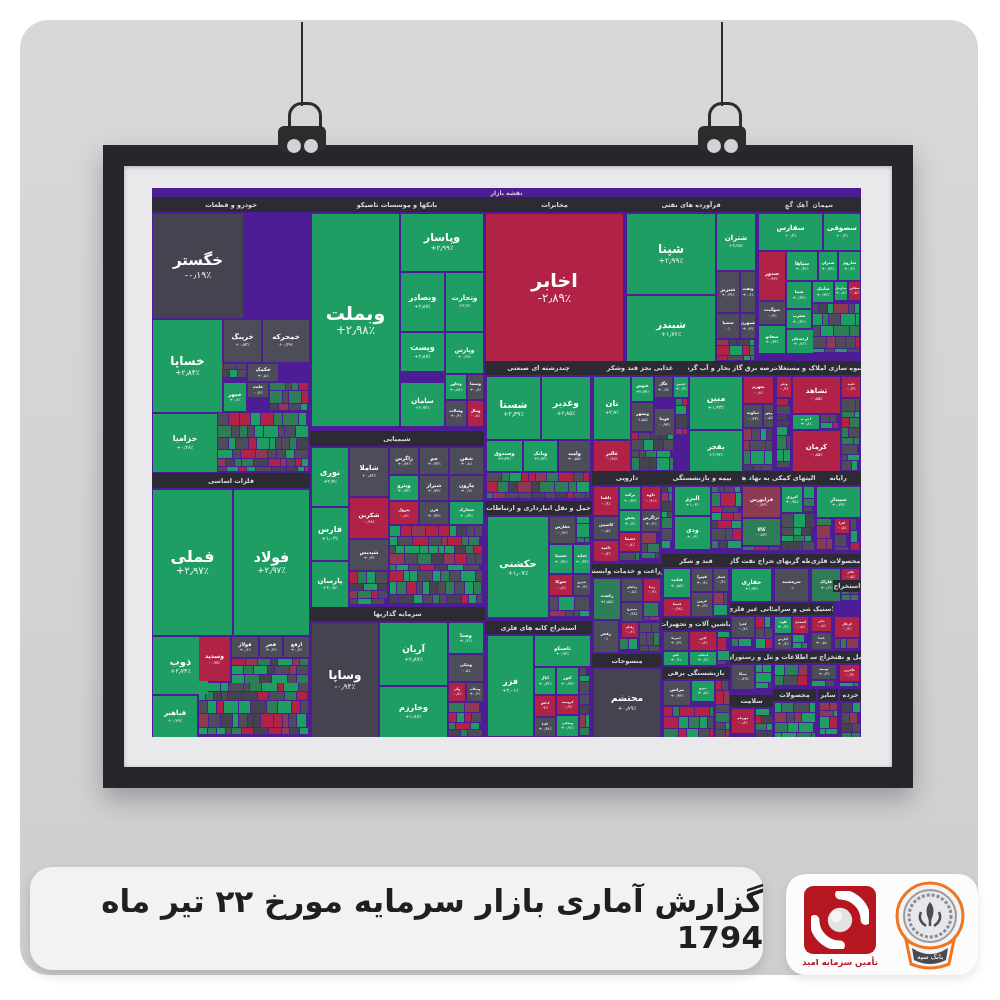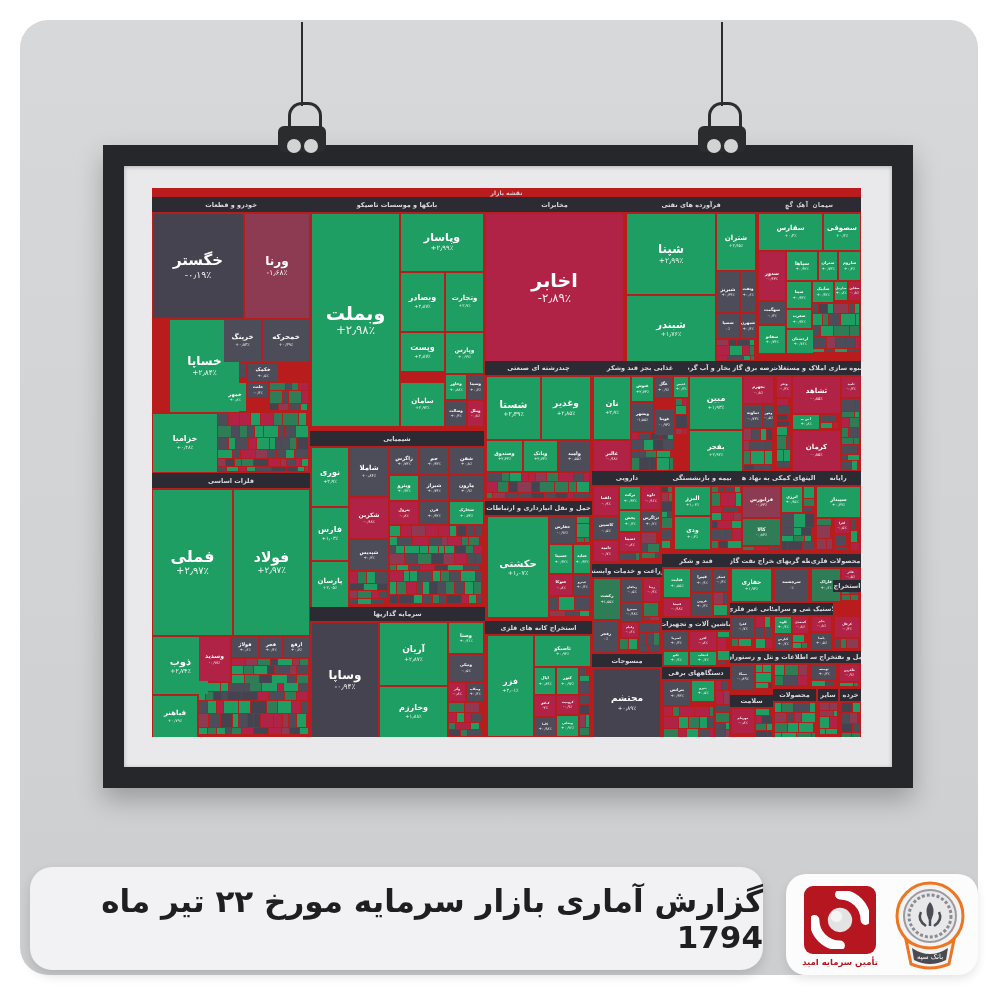--- a/index.html
+++ b/index.html
@@ -54,21 +54,21 @@
 
   <div class="string" style="left:301px;top:22px;height:84px;"></div>
   <div class="string" style="left:721px;top:22px;height:84px;"></div>
   <div class="hook" style="left:288px;top:102px;"></div>
   <div class="hook" style="left:708px;top:102px;"></div>
 
   <div id="frame">
     <div id="mat"></div>
   </div>
 
-  <div id="treemap" style="background: #b91c1c;">
+  <div id="treemap" style="background: #4c1d95;">
     <div id="tm-title">نقشه بازار</div>
   <div class="shead" style="left: 0px; top: 9px; width: 158px; height: 15px;">خودرو و قطعات</div>
       <div class="cell" style="left: 66px; top: 176px; width: 5px; height: 5px; background: rgb(141, 58, 83);"></div>
       <div class="cell" style="left: 72px; top: 176px; width: 12px; height: 5px; background: rgb(77, 76, 89);"></div>
       <div class="cell" style="left: 85px; top: 176px; width: 9px; height: 5px; background: rgb(77, 76, 89);"></div>
       <div class="cell" style="left: 66px; top: 182px; width: 11px; height: 7px; background: rgb(69, 67, 80);"></div>
       <div class="cell" style="left: 78px; top: 182px; width: 7px; height: 7px; background: rgb(31, 158, 99);"></div>
       <div class="cell" style="left: 86px; top: 182px; width: 8px; height: 7px; background: rgb(77, 76, 89);"></div>
       <div class="cell" style="left: 118px; top: 195px; width: 15px; height: 7px; background: rgb(46, 125, 87);"></div>
       <div class="cell" style="left: 134px; top: 195px; width: 5px; height: 7px; background: rgb(77, 76, 89);"></div>
@@ -133,25 +133,21 @@
       <div class="cell" style="left: 95px; top: 279px; width: 8px; height: 4px; background: rgb(31, 158, 99);"></div>
       <div class="cell" style="left: 104px; top: 279px; width: 15px; height: 4px; background: rgb(77, 76, 89);"></div>
       <div class="cell" style="left: 120px; top: 279px; width: 14px; height: 4px; background: rgb(69, 67, 80);"></div>
       <div class="cell" style="left: 135px; top: 279px; width: 10px; height: 4px; background: rgb(69, 67, 80);"></div>
       <div class="cell" style="left: 146px; top: 279px; width: 6px; height: 4px; background: rgb(31, 158, 99);"></div>
       <div class="cell" style="left: 153px; top: 279px; width: 3px; height: 4px; background: rgb(141, 58, 83);"></div>
       <div class="tile" style="left: 1px; top: 26px; width: 90px; height: 104px; background: rgb(69, 67, 80); font-size: 15px;">
         <div class="tn">خگستر</div>
         <div class="tp" style="font-size: 9.3px;">-۰٫۱۹٪</div>
       </div>
-      <div class="tile" style="left: 93px; top: 26px; width: 64px; height: 104px; background: rgb(141, 58, 83); font-size: 12px;">
-        <div class="tn">ورنا</div>
-        <div class="tp" style="font-size: 7.44px;">-۱٫۶۸٪</div>
-      </div>
-      <div class="tile" style="left: 18px; top: 132px; width: 69px; height: 92px; background: rgb(31, 158, 99); font-size: 12px;">
+      <div class="tile" style="left: 1px; top: 132px; width: 69px; height: 92px; background: rgb(31, 158, 99); font-size: 12px;">
         <div class="tn">خساپا</div>
         <div class="tp" style="font-size: 7.44px;">+۲٫۸۴٪</div>
       </div>
       <div class="tile" style="left: 72px; top: 132px; width: 37px; height: 42px; background: rgb(77, 76, 89); font-size: 7px;">
         <div class="tn">خرینگ</div>
         <div class="tp" style="font-size: 4.34px;">+۰٫۸۳٪</div>
       </div>
       <div class="tile" style="left: 111px; top: 132px; width: 46px; height: 42px; background: rgb(77, 76, 89); font-size: 7px;">
         <div class="tn">خمحرکه</div>
         <div class="tp" style="font-size: 4.34px;">+۰٫۳۹٪</div>
@@ -1216,21 +1212,21 @@
         <div class="tp" style="font-size: 4px;">-۰٫۸٪</div>
       </div>
       <div class="tile" style="left: 512px; top: 464px; width: 24px; height: 13px; background: rgb(31, 158, 99); font-size: 3px;">
         <div class="tn">تکنو</div>
         <div class="tp" style="font-size: 4px;">+۰٫۹٪</div>
       </div>
       <div class="tile" style="left: 538px; top: 464px; width: 26px; height: 13px; background: rgb(31, 158, 99); font-size: 3px;">
         <div class="tn">انتخاب</div>
         <div class="tp" style="font-size: 4px;">+۰٫۷٪</div>
       </div>
-      <div class="shead" style="left: 510px; top: 479px; width: 68px; height: 12px;">دستگاههای برقی</div>
+      <div class="shead" style="left: 510px; top: 479px; width: 68px; height: 12px;">بازنشستگی برقی</div>
       <div class="cell" style="left: 564px; top: 493px; width: 5px; height: 9px; background: rgb(176, 35, 70);"></div>
       <div class="cell" style="left: 570px; top: 493px; width: 6px; height: 9px; background: rgb(77, 76, 89);"></div>
       <div class="cell" style="left: 564px; top: 503px; width: 7px; height: 13px; background: rgb(176, 35, 70);"></div>
       <div class="cell" style="left: 572px; top: 503px; width: 5px; height: 13px; background: rgb(141, 58, 83);"></div>
       <div class="cell" style="left: 564px; top: 517px; width: 13px; height: 7px; background: rgb(77, 76, 89);"></div>
       <div class="cell" style="left: 564px; top: 525px; width: 13px; height: 9px; background: rgb(46, 125, 87);"></div>
       <div class="cell" style="left: 564px; top: 535px; width: 9px; height: 6px; background: rgb(77, 76, 89);"></div>
       <div class="cell" style="left: 574px; top: 535px; width: 3px; height: 6px; background: rgb(31, 158, 99);"></div>
       <div class="cell" style="left: 564px; top: 542px; width: 9px; height: 7px; background: rgb(77, 76, 89);"></div>
       <div class="cell" style="left: 574px; top: 542px; width: 3px; height: 7px; background: rgb(141, 58, 83);"></div>

